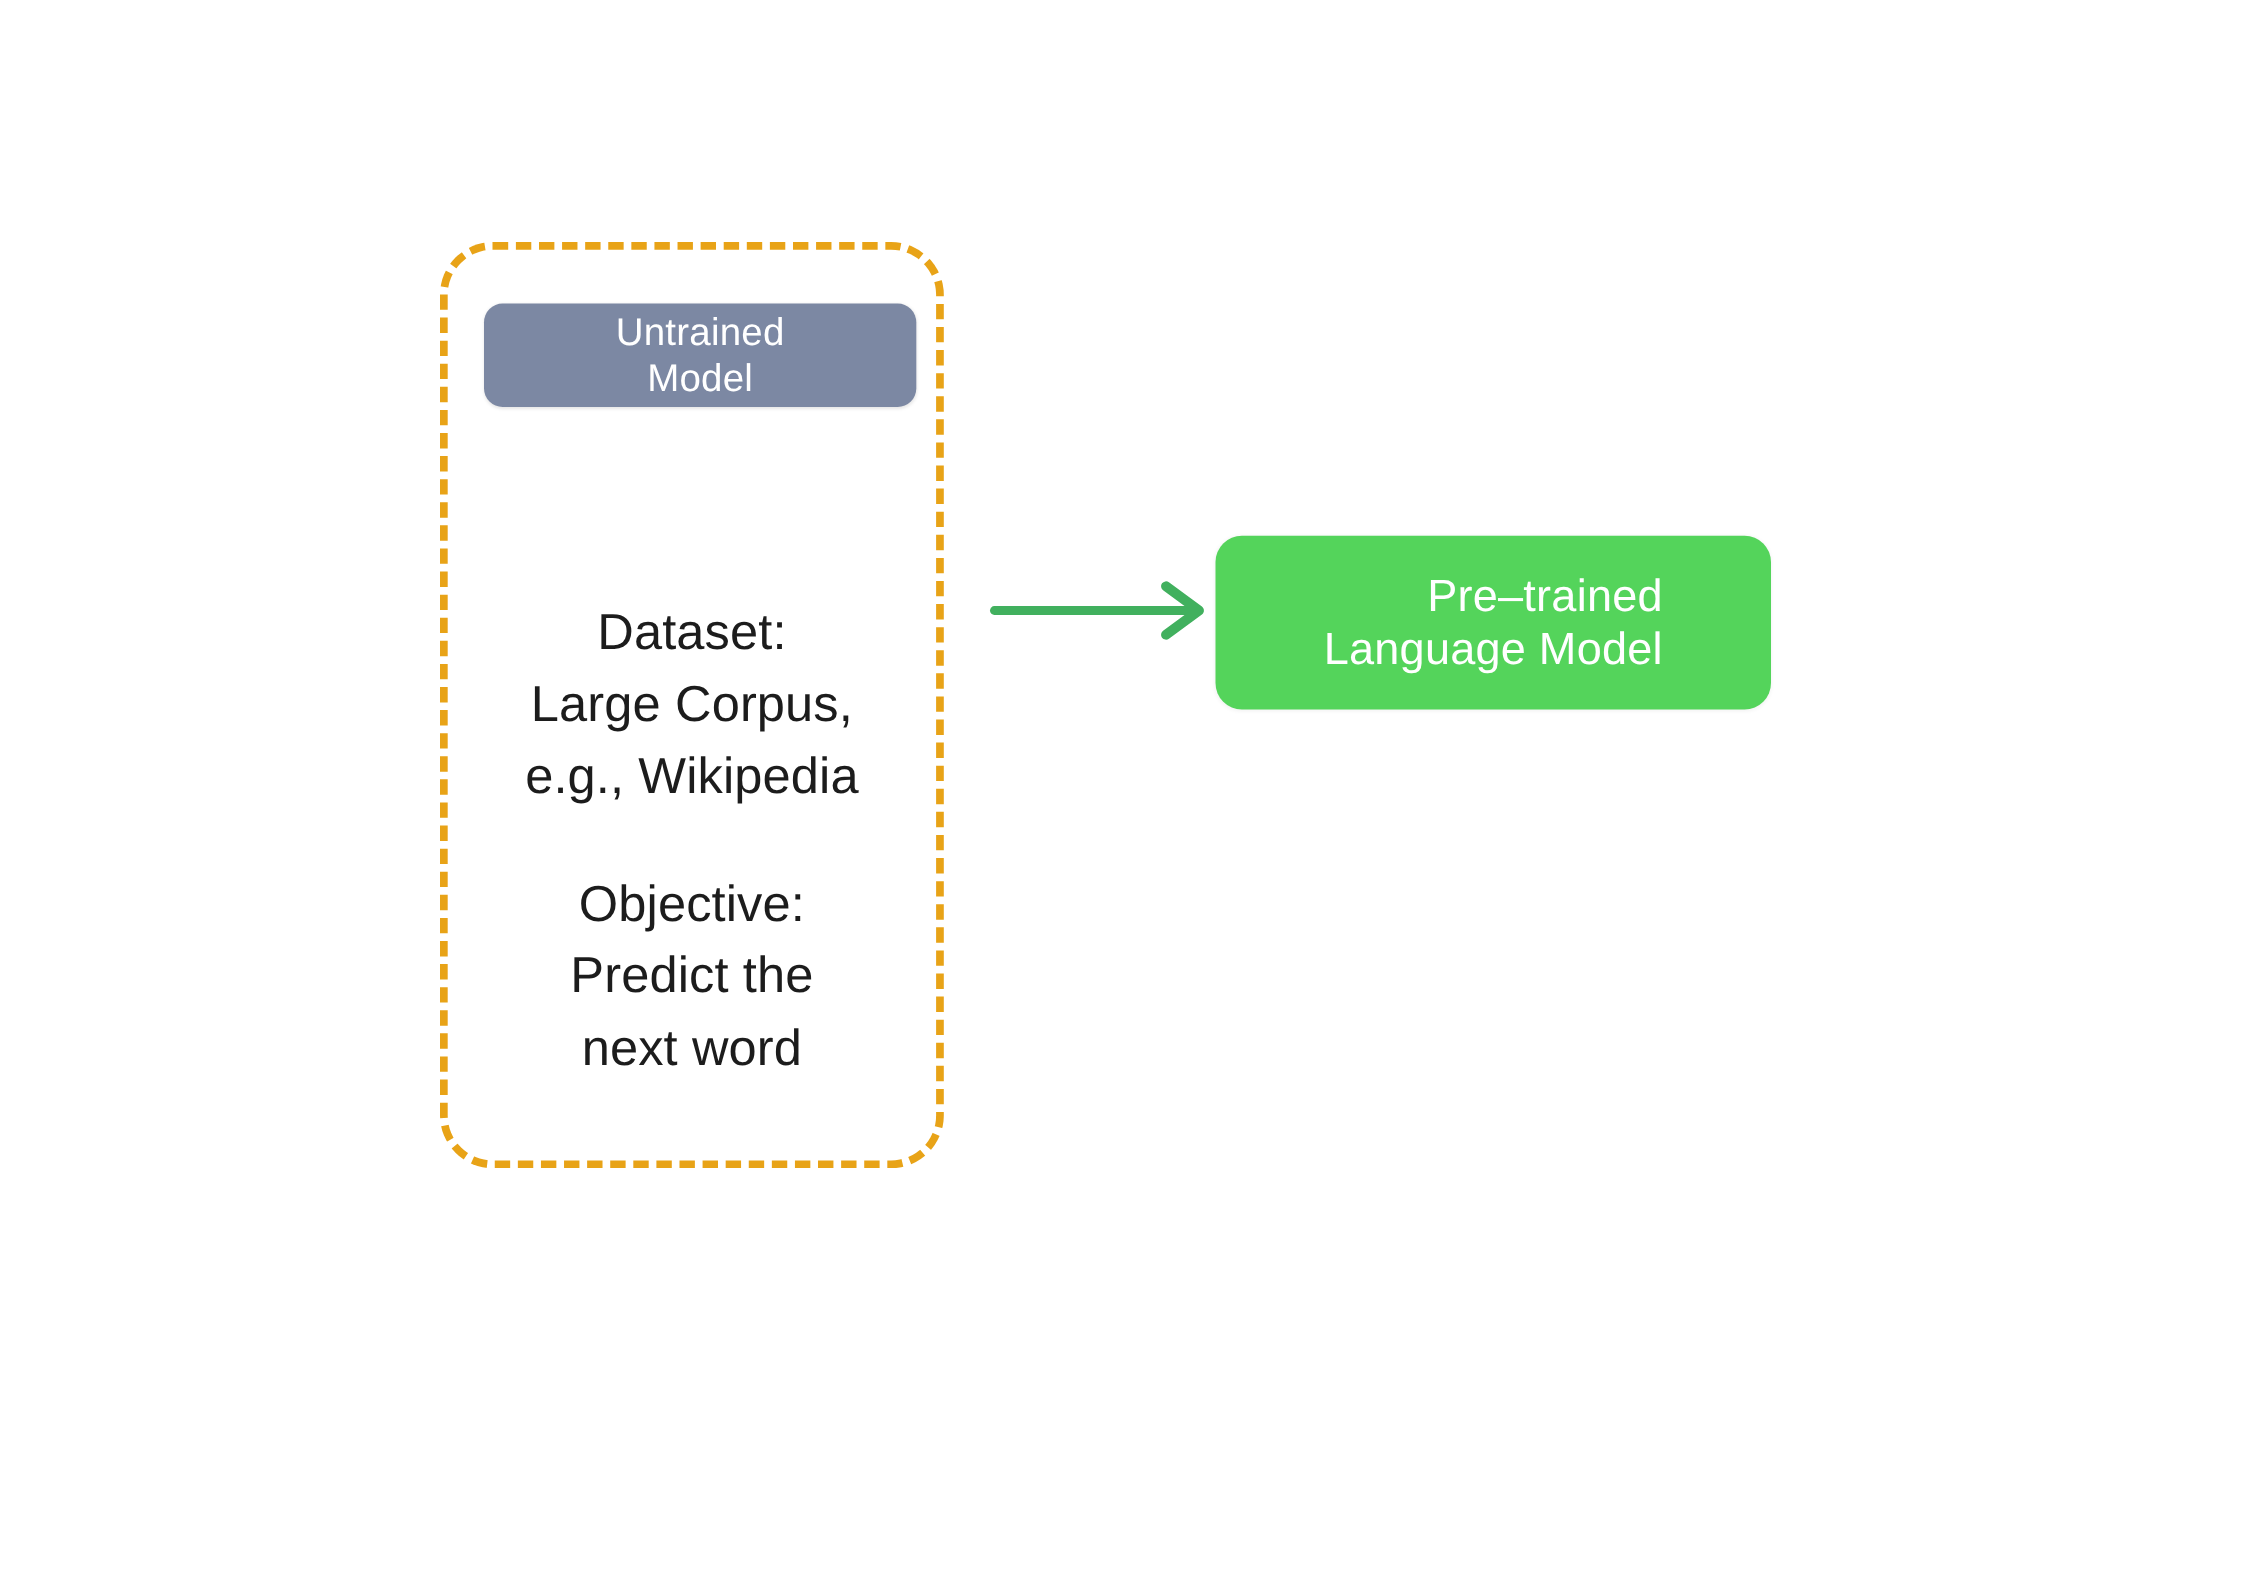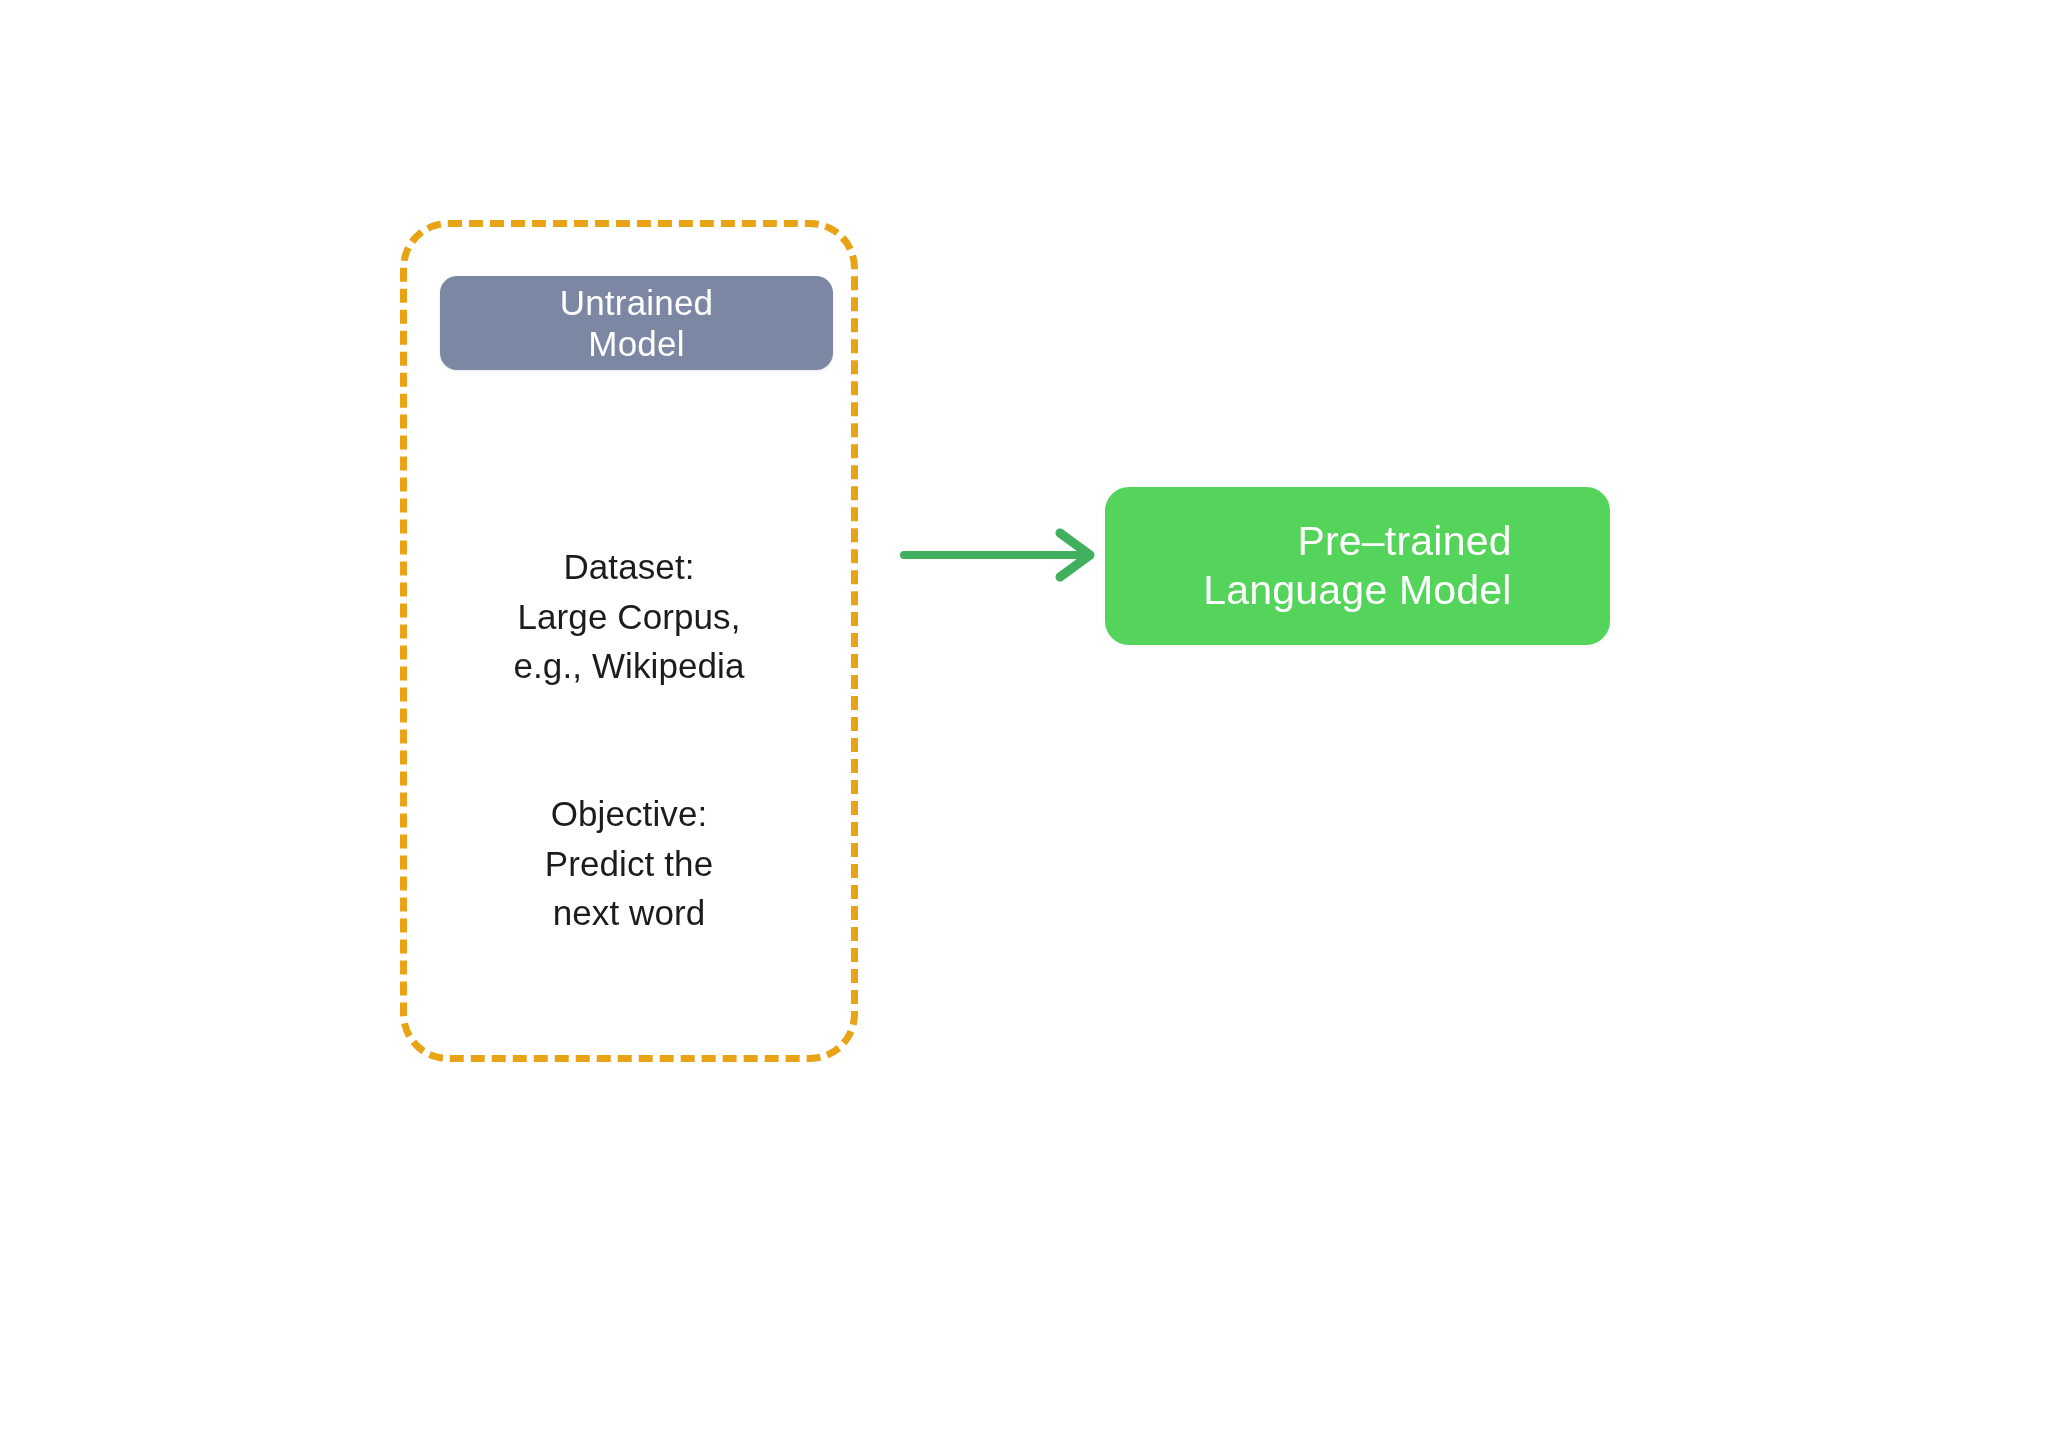--- a/index.html
+++ b/index.html
@@ -57,21 +57,21 @@
     white-space: pre-line;
   }
 
   
   .group-text {
     position: absolute;
     left: 400px;
     width: 458px;
     text-align: center;
     color: #1C1C1C;
-    font-size: 35px;
+    font-size: 46px;
     line-height: 1.42;
     font-weight: 400;
     white-space: pre-line;
     letter-spacing: 0.1px;
   }
   .group-text.dataset  { top: 542px; }
   .group-text.objective{ top: 789px; }
 
   
   .arrow {

